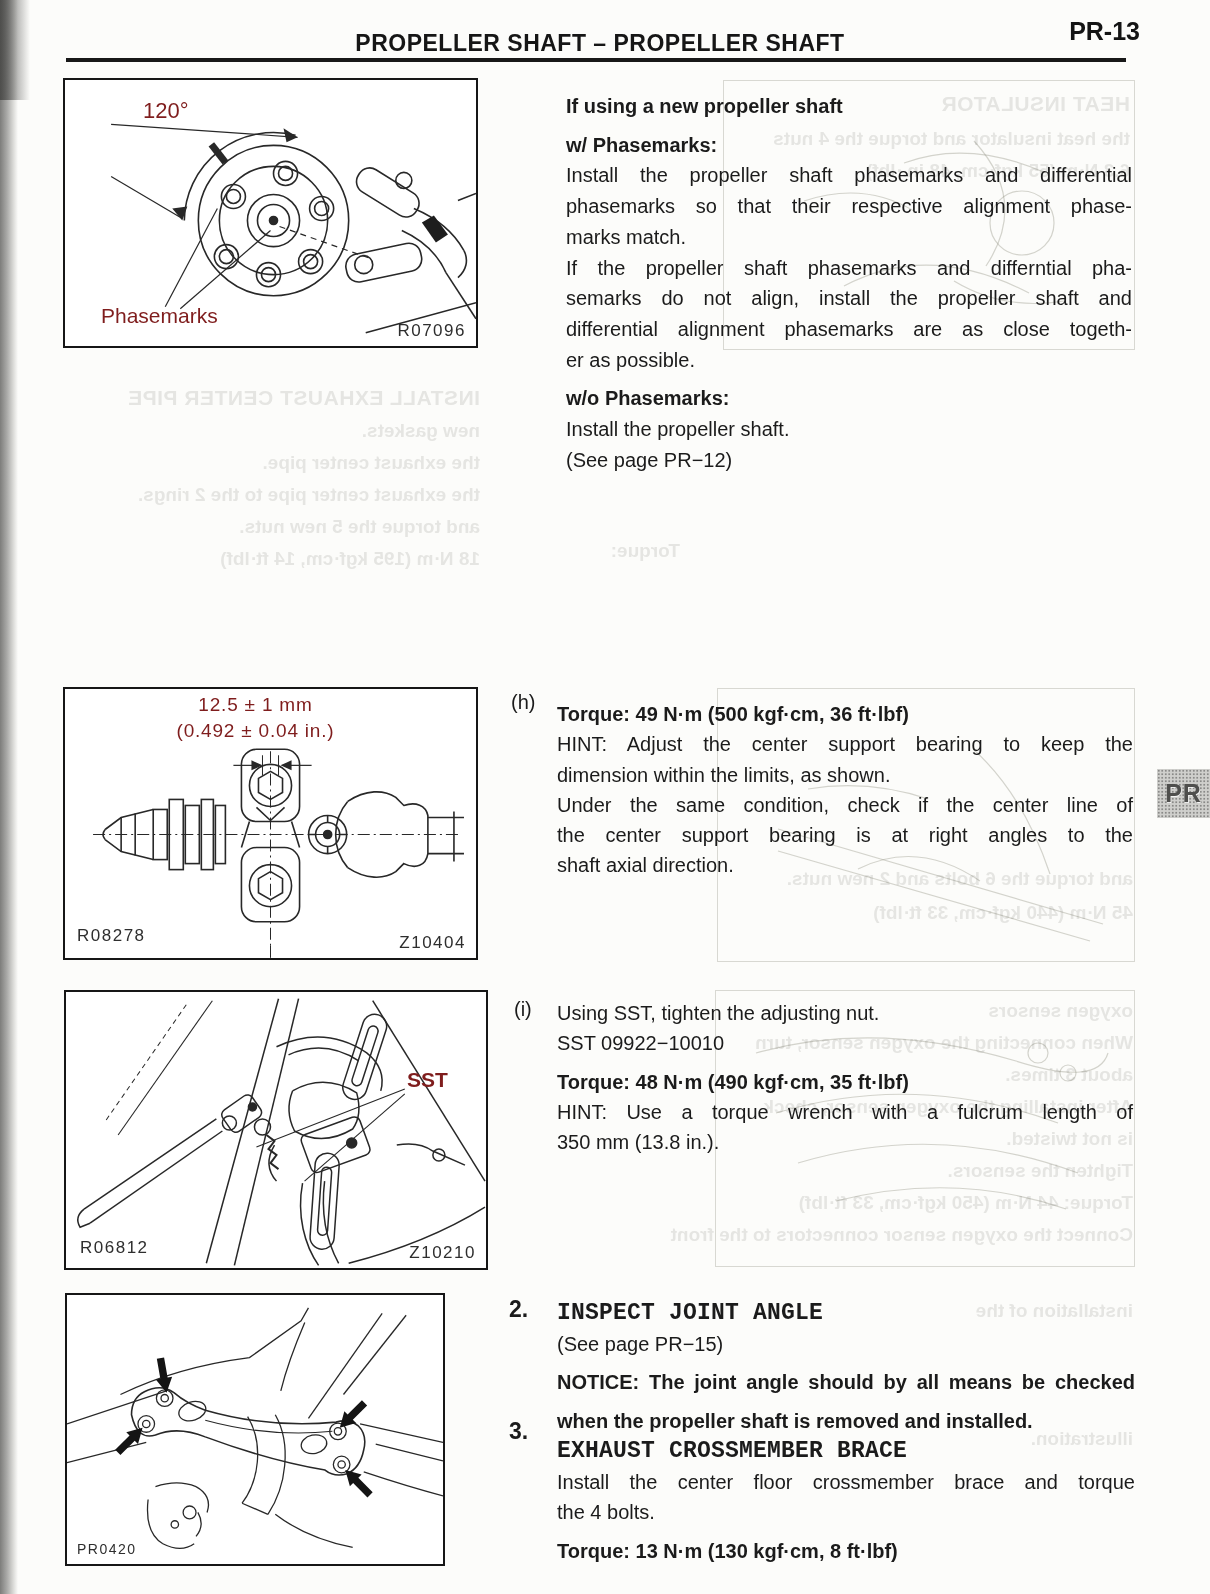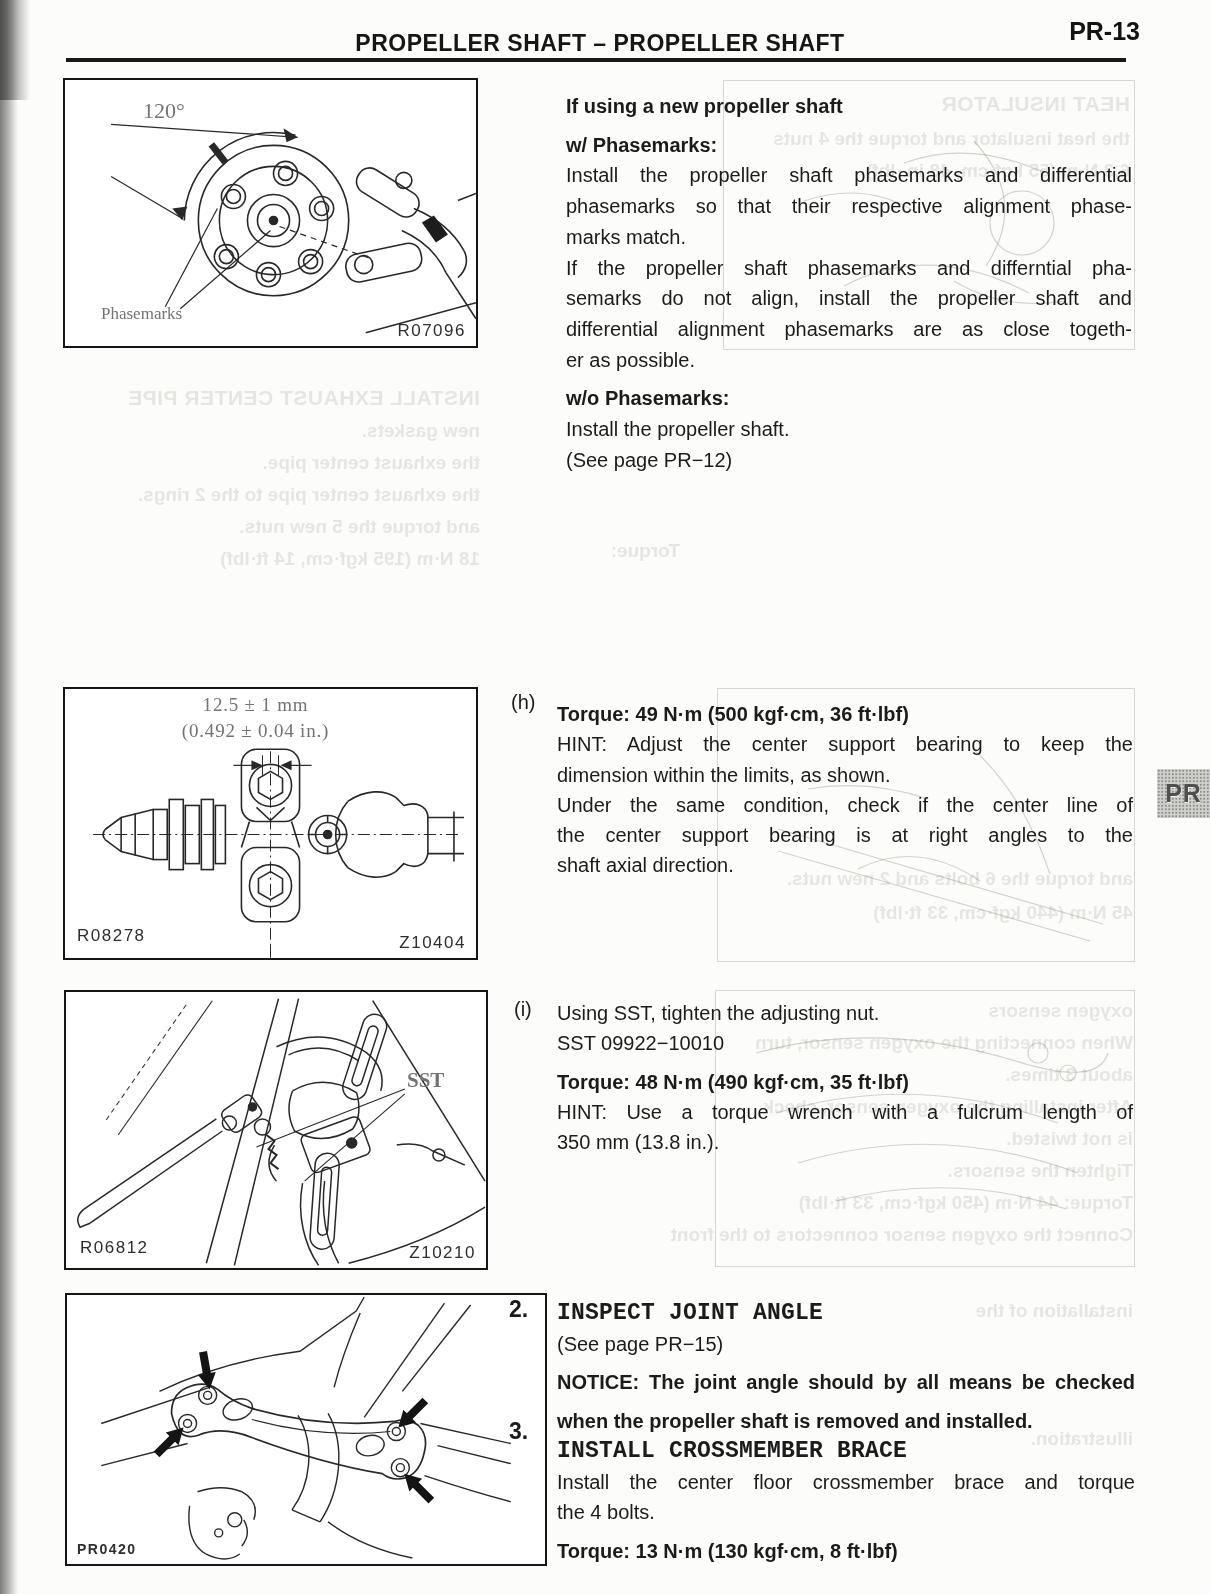--- a/index.html
+++ b/index.html
@@ -11,21 +11,21 @@
   .edge-top{position:absolute;left:0;top:0;width:30px;height:100px;
         background:linear-gradient(90deg,rgba(70,70,68,.85),rgba(70,70,68,0));}
   
   .hdr-title{position:absolute;left:63px;top:30px;width:1074px;text-align:center;
         font-size:23px;font-weight:700;letter-spacing:.5px;color:#161616;}
   .hdr-page{position:absolute;top:17px;right:70px;font-size:25px;font-weight:700;color:#141414;}
   .hdr-rule{position:absolute;left:66px;top:58px;width:1060px;height:4px;background:#181818;}
   
   .fig{position:absolute;background:#fff;border:2.5px solid #161616;box-sizing:border-box;}
   .fig svg{position:absolute;left:0;top:0;width:100%;height:100%;}
-  .figlabel{position:absolute;color:#737373;white-space:nowrap;font-family:Liberation Serif, serif;}
+  .figlabel{position:absolute;color:#7f1d1d;white-space:nowrap;}
   .code{position:absolute;font-size:17px;letter-spacing:1.5px;color:#2e2e2e;white-space:nowrap;}
   
   .col{position:absolute;font-size:20px;line-height:30.6px;color:#1b1b1b;}
   .ln{white-space:nowrap;}
   .ln.j{white-space:normal;text-align:justify;text-align-last:justify;}
   .ln.b{font-weight:700;margin-top:8px;}
   .ln.hd{font-size:23px;font-weight:700;letter-spacing:.2px;font-family:Liberation Mono, monospace;}
   .marker{position:absolute;font-size:20px;color:#1b1b1b;}
   .marker.big{font-size:23px;font-weight:700;}
   
@@ -151,21 +151,21 @@
         <path d="M348,128 C372,138 388,152 398,170"></path>
         <path d="M336,150 C358,160 372,174 380,192"></path>
         <path d="M398,170 C403,180 400,190 392,197"></path>
         <polygon points="356,142 368,135 382,154 370,162" fill="#1d1d1d" stroke="none"></polygon>
         <path d="M300,252 L410,222"></path>
           <path d="M392,120 L410,113"></path>
           <path d="M380,192 L410,238"></path>
       </g>
     </svg>
     <span class="figlabel" style="left:78px;top:18px;font-size:22px;">120°</span>
-    <span class="figlabel" style="left:36px;top:224px;font-size:17px;">Phasemarks</span>
+    <span class="figlabel" style="left:36px;top:224px;font-size:21px;">Phasemarks</span>
     <span class="code" style="right:10px;bottom:5px;">R07096</span>
   </div>
 
   <div class="fig" style="left:63px;top:687px;width:415px;height:273px;">
     <svg viewBox="0 0 410 268">
       <g stroke="#282828" fill="none" stroke-width="1.6">
         <path d="M205,62 V256" stroke-dasharray="12 4 2 4" stroke-width="1"></path>
         <path d="M28,145 H392" stroke-dasharray="12 4 2 4" stroke-width="1"></path>
         <path d="M197,66 V86" stroke-width="1"></path>
           <path d="M213,66 V86" stroke-width="1"></path>
@@ -247,21 +247,21 @@
           <circle cx="372" cy="160" r="6"></circle>
         <path d="M338,94 L190,152" stroke-width="1.1"></path>
         <path d="M338,99 L238,186" stroke-width="1.1"></path>
       </g>
     </svg>
     <span class="figlabel" style="left:341px;top:76px;font-size:21px;font-weight:700;">SST</span>
     <span class="code" style="left:14px;bottom:10px;">R06812</span>
     <span class="code" style="right:10px;bottom:5px;">Z10210</span>
   </div>
 
-  <div class="fig" style="left:65px;top:1293px;width:482px;height:273px;font-weight:bold;">
+  <div class="fig" style="left:65px;top:1293px;width:380px;height:273px;">
     <svg viewBox="0 0 408 268">
       <defs>
         <path id="arw" d="M0,0 L-9,-16 L-4,-16 L-4,-38 L4,-38 L4,-16 L9,-16 Z"></path>
       </defs>
       <g stroke="#282828" fill="none" stroke-width="1.4">
         <path d="M0,128 L108,92"></path>
           <path d="M0,170 L86,148"></path>
         <path d="M58,96 Q120,66 198,56 L254,16 L262,2"></path>
         <path d="M342,8 L262,122"></path>
           <path d="M368,10 L300,96"></path>
@@ -341,21 +341,21 @@
     <div class="ln">350 mm (13.8 in.).</div>
   </div>
 
   <span class="marker big" style="left:509px;top:1296px;">2.</span>
   <span class="marker big" style="left:509px;top:1418px;">3.</span>
   <div class="col" style="left:557px;top:1298px;width:578px;line-height:30.5px;">
     <div class="ln hd">INSPECT JOINT ANGLE</div>
     <div class="ln">(See page PR−15)</div>
     <div class="ln b j">NOTICE: The joint angle should by all means be checked</div>
     <div class="ln b">when the propeller shaft is removed and installed.</div>
-    <div class="ln hd">INSTALL CROSSMEMBER BRACE</div>
+    <div class="ln hd">EXHAUST CROSSMEMBER BRACE</div>
     <div class="ln j">Install the center floor crossmember brace and torque</div>
     <div class="ln">the 4 bolts.</div>
     <div class="ln b">Torque: 13 N·m (130 kgf·cm, 8 ft·lbf)</div>
   </div>
 
   <div class="tab">PR</div>
 
   <div class="edge"></div>
   <div class="edge-top"></div>
 </div>

